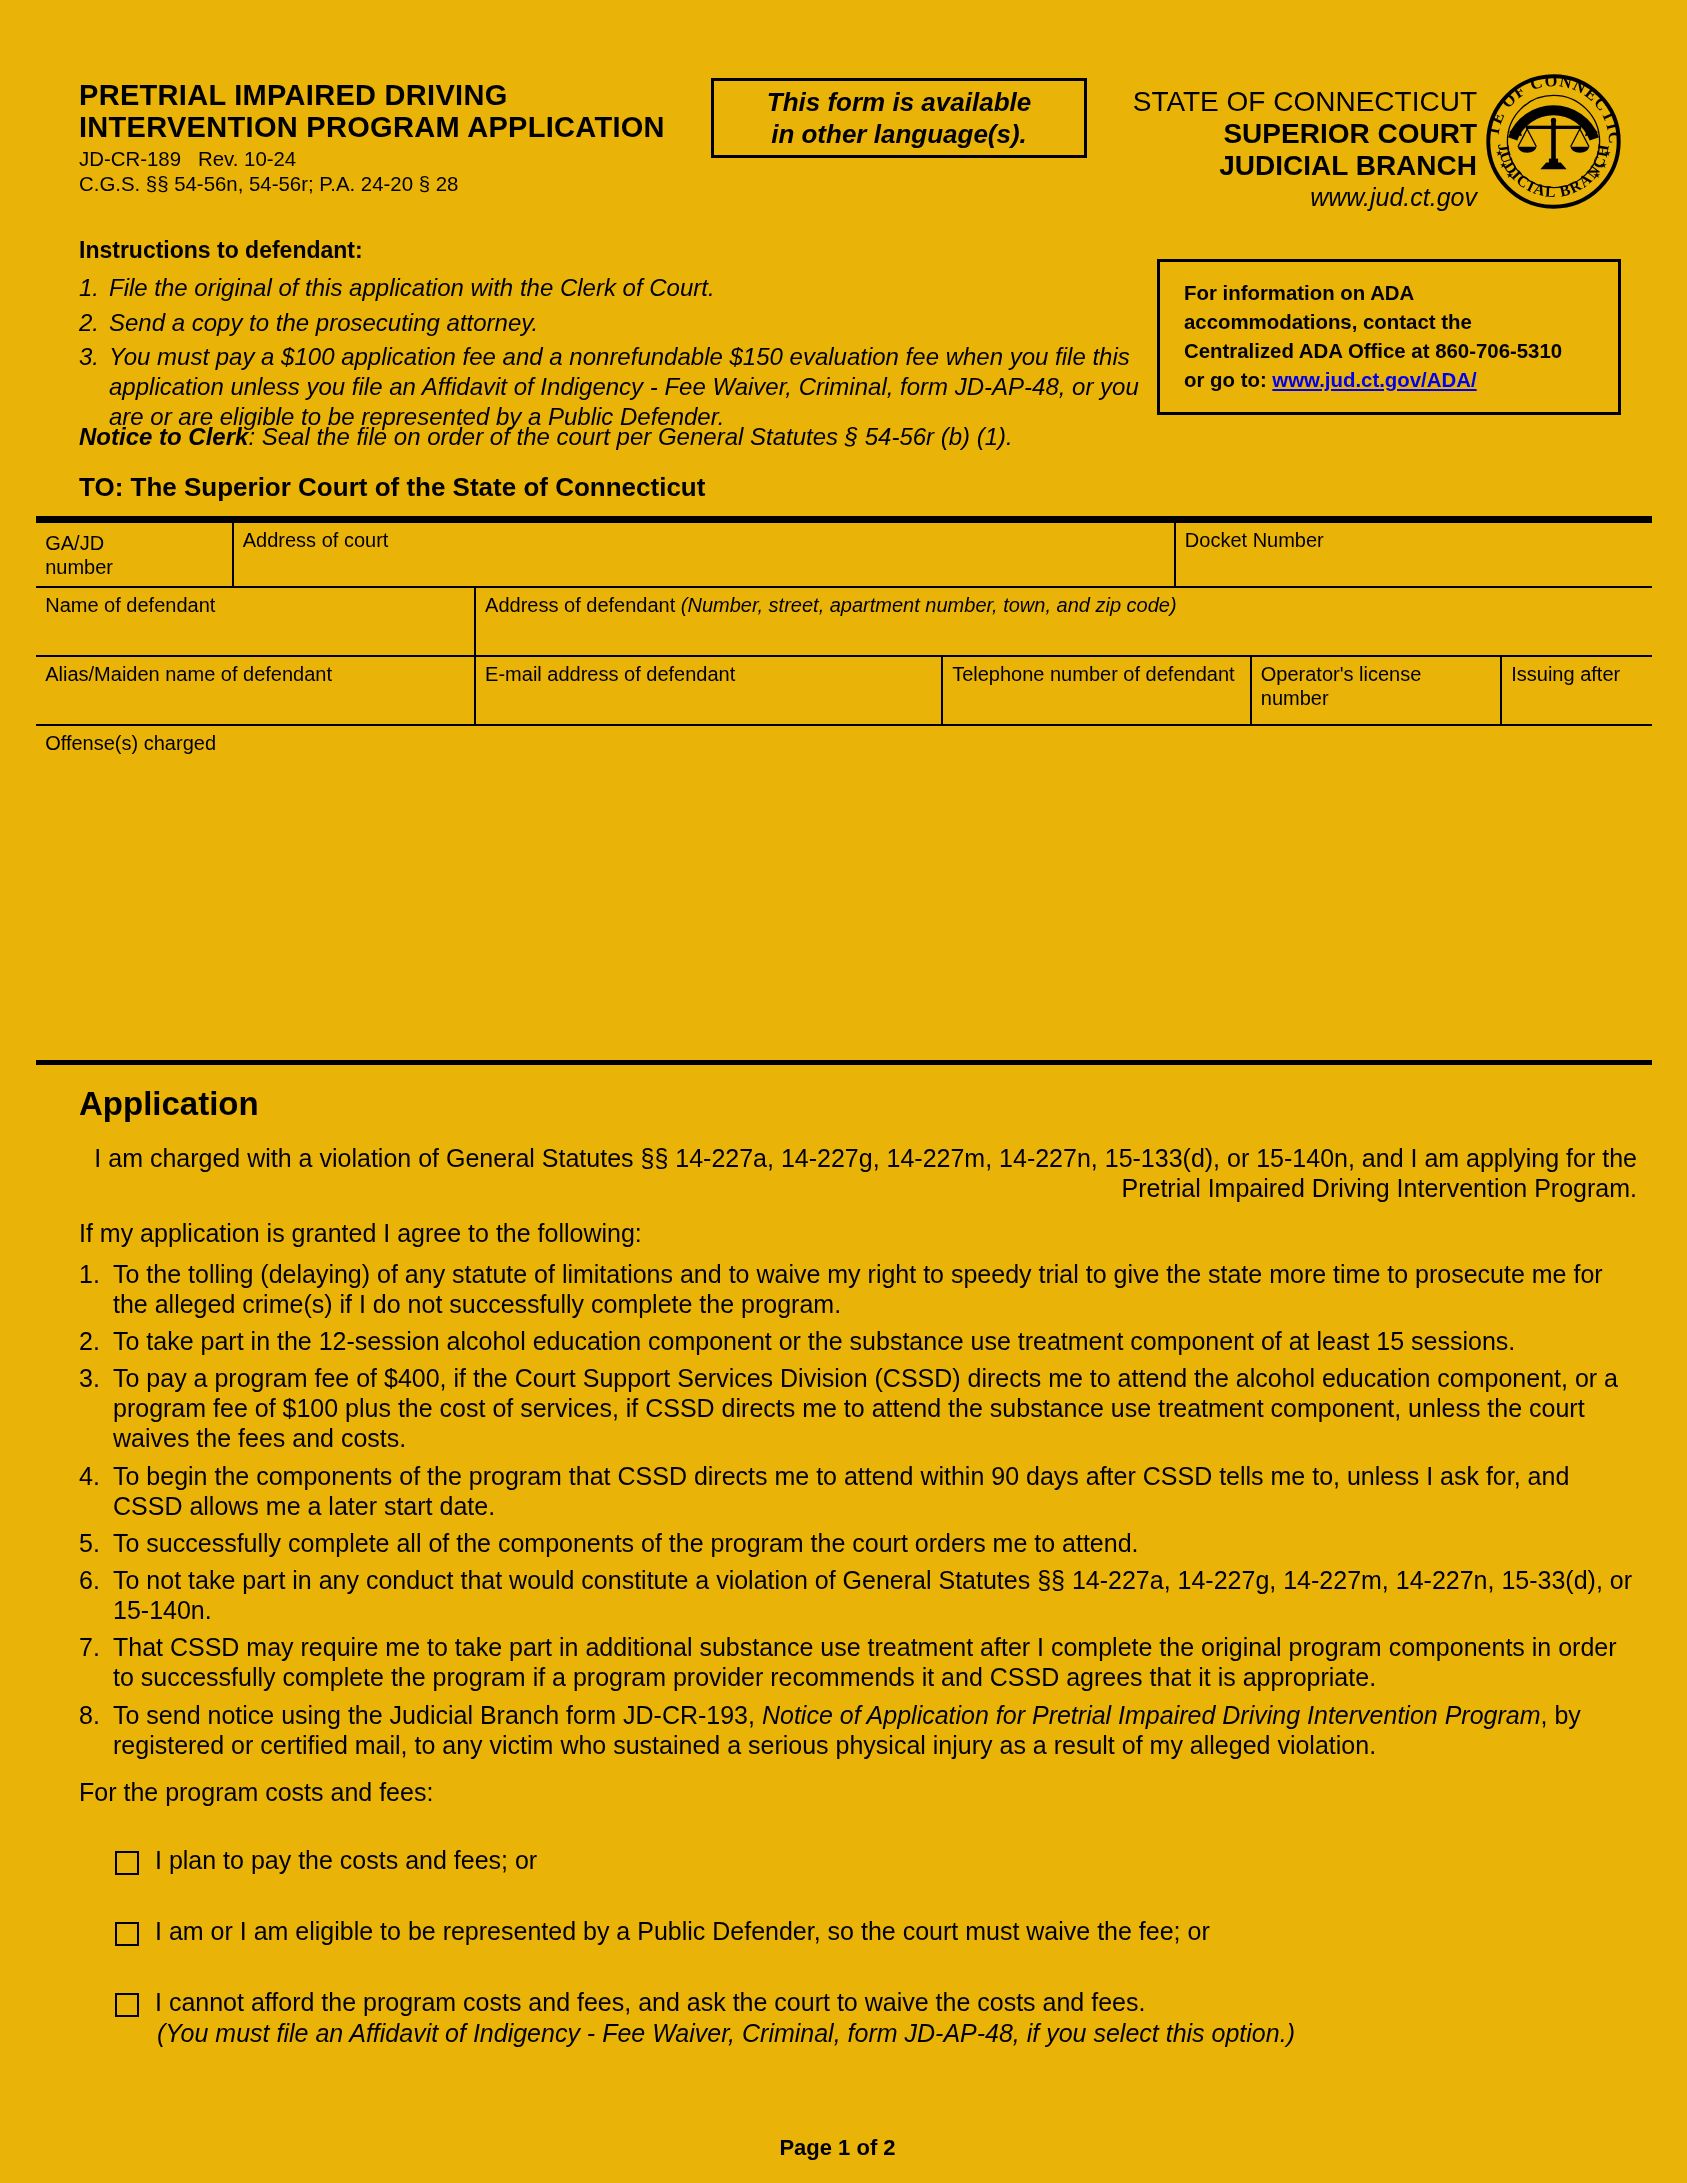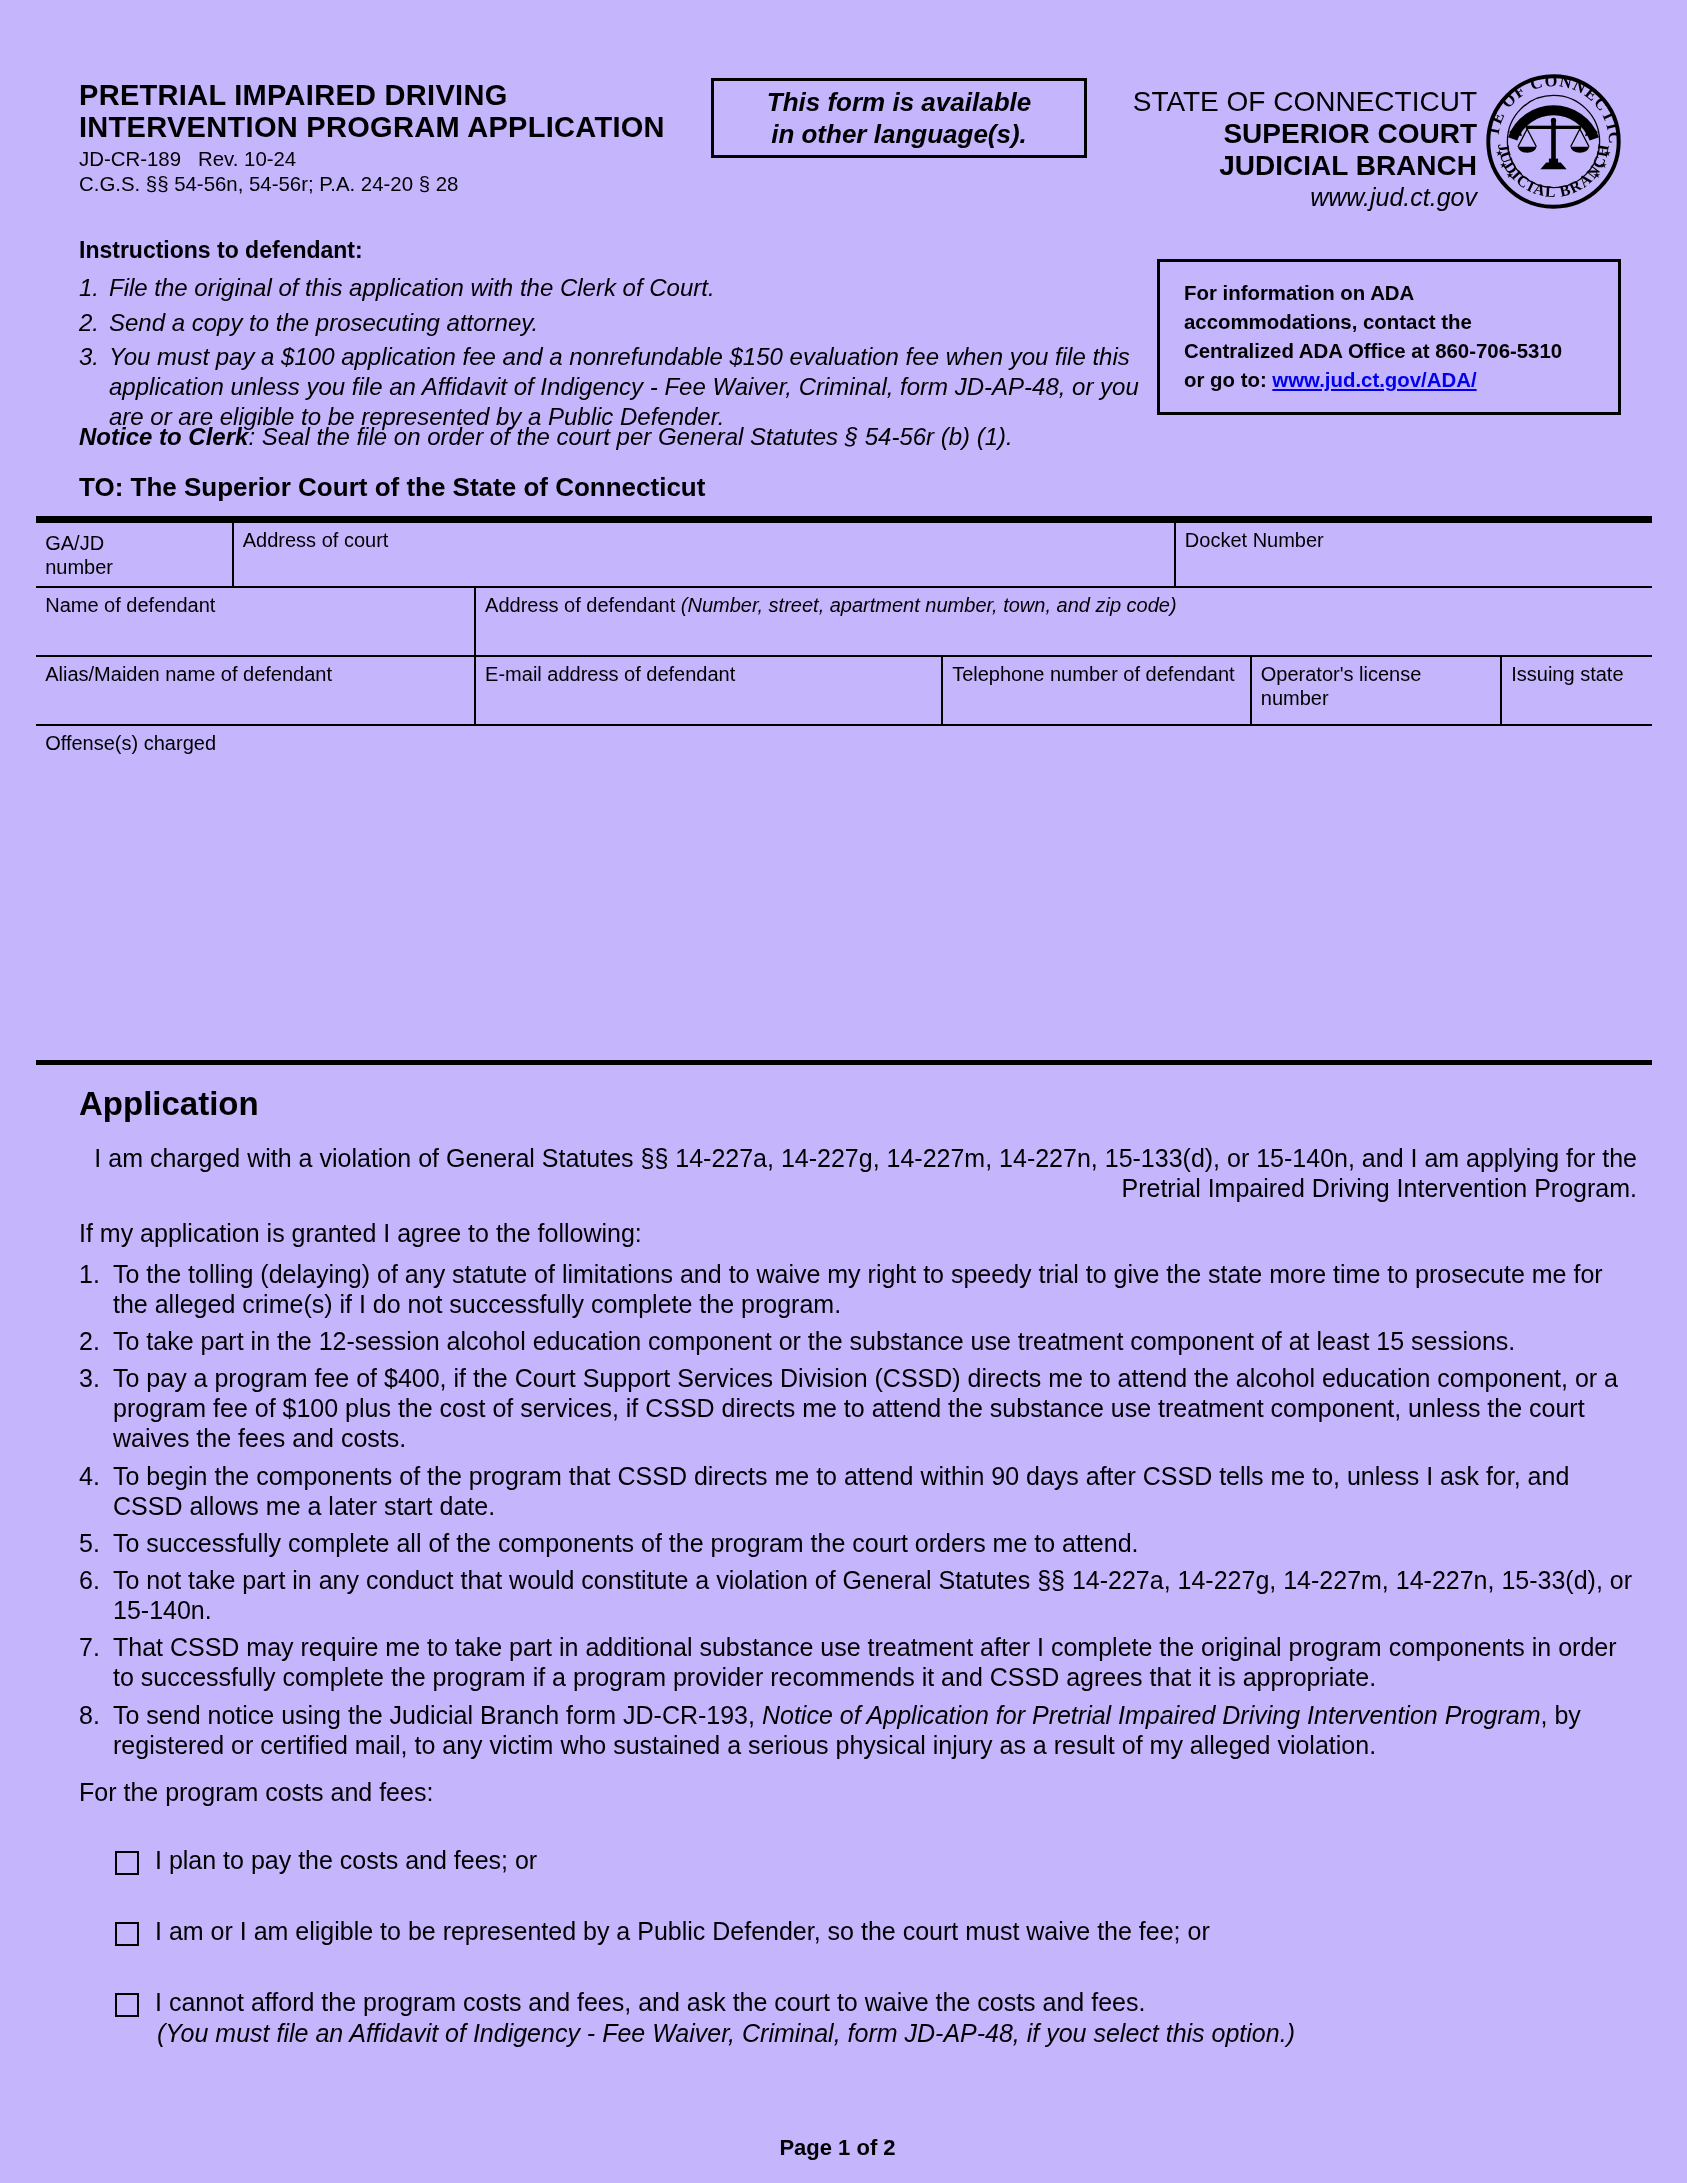--- a/index.html
+++ b/index.html
@@ -1,19 +1,19 @@
 <!DOCTYPE html>
 <html style="font-size:10.6px"><head>
 <meta charset="utf-8">
 <style>
   * { margin:0; padding:0; box-sizing:border-box; }
   html,body { background:#888; }
   #page {
     position:relative; width:1687px; height:2183px;
-    background:#c4b5fd; color:#000;
+    background:#eab308; color:#000;
     font-family:"Liberation Sans","DejaVu Sans",sans-serif;
     overflow:hidden; margin:0 auto;
   }
   .abs { position:absolute; }
 
   
   #title-block { left:79px; top:79px; width:633px; }
   .title-line { font-size:29px; font-weight:bold; line-height:32px; letter-spacing:0.3px; }
   .form-meta  { font-size:20.4px; line-height:25px; margin-top:4px; white-space:pre; }
   .form-meta2 { font-size:20.4px; line-height:25px; white-space:pre; }
@@ -200,21 +200,21 @@
       <div class="t-cell" style="width:28.9%;">
         <span class="cell-label">E-mail address of defendant</span>
       </div>
       <div class="t-cell" style="width:19.1%;">
         <span class="cell-label">Telephone number of defendant</span>
       </div>
       <div class="t-cell" style="width:15.5%;">
         <span class="cell-label">Operator's license number</span>
       </div>
       <div class="t-cell" style="width:9.4%;">
-        <span class="cell-label">Issuing state</span>
+        <span class="cell-label">Issuing after</span>
       </div>
     </div>
     <div class="t-row offense-row" style="height:330px;">
       <div class="t-cell" style="width:100%;">
         <span class="cell-label">Offense(s) charged</span>
       </div>
     </div>
   </div>
 
   <div class="abs" id="app-divider"></div>

